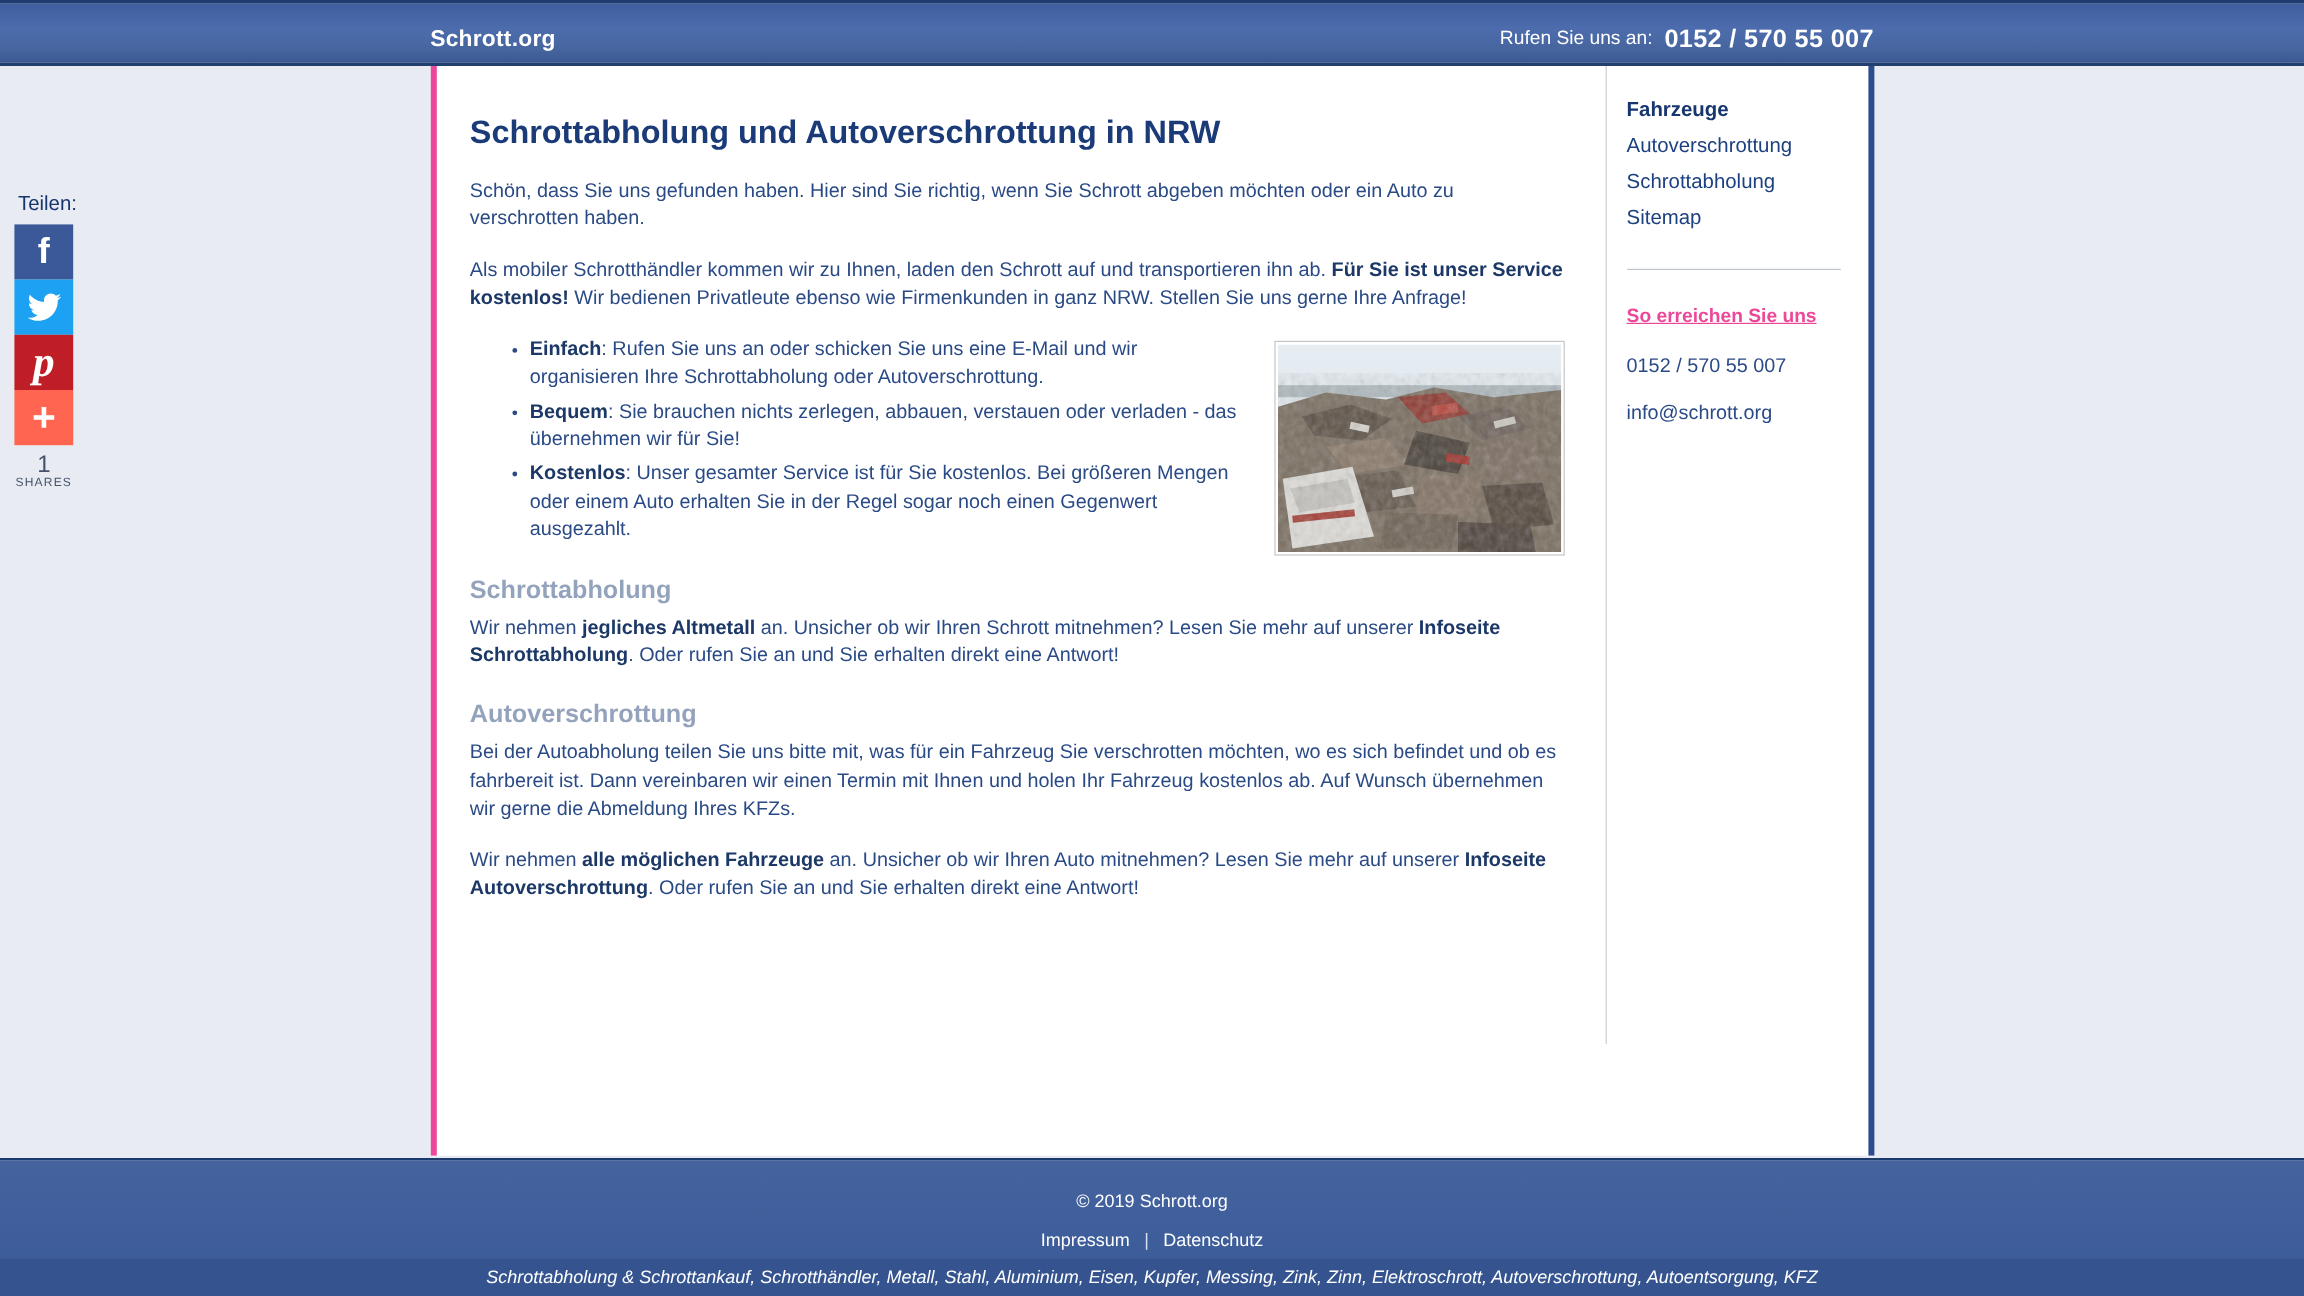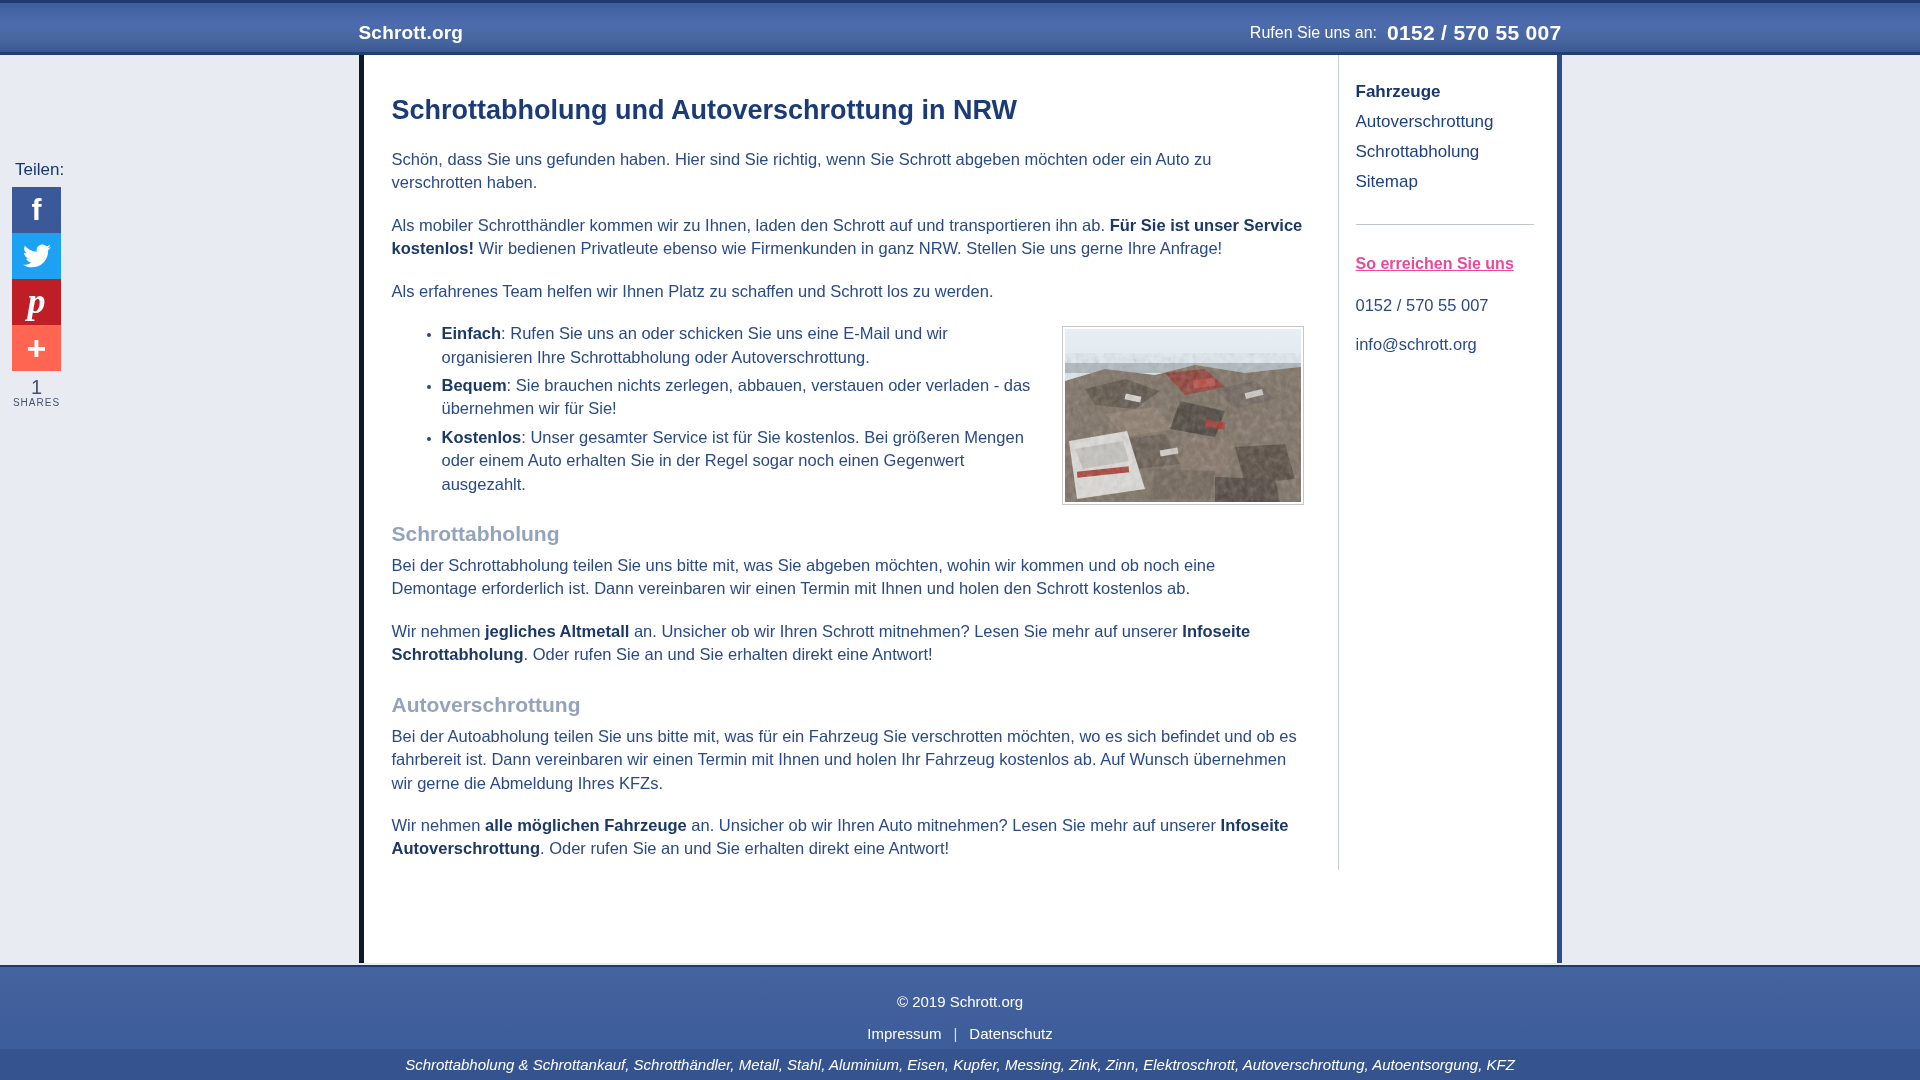--- a/index.html
+++ b/index.html
@@ -34,21 +34,21 @@
   .share-btn.plus      { background:#ff6550; }
   .fb-glyph   { font-size:30px; font-weight:bold; font-family:"Liberation Sans",sans-serif; }
   .pin-glyph  { font-size:36px; font-weight:bold; font-style:italic; font-family:"Liberation Serif",serif; line-height:1; margin-top:-2px;}
   .plus-glyph { font-size:34px; font-weight:bold; line-height:1; }
   .share-count { text-align:center; width:49px; color:#44536b; margin-top:6px; }
   .share-count .num { font-size:20px; line-height:20px; }
   .share-count .lbl { font-size:10px; letter-spacing:1px; }
   
   .page {
     width:1203px; margin:0 auto 2px auto; background:#fff;
-    border-left:5px solid #0f172a; border-right:5px solid #2d4c90;
+    border-left:5px solid #ec4899; border-right:5px solid #2d4c90;
     height:908px; display:flex;
   }
   .main {
     width:975px; height:815px;
     padding:14px 34px 0 28px;
     border-right:1px solid #c9cfd8;
   }
   .main h1 { margin:26px 0 22px; font-size:27px; color:#1a3a78; }
   .main p  { font-size:16.5px; line-height:1.42; color:#2a4a86; margin:0 0 19px; }
   .main b, .main strong { color:#1c3866; }
@@ -122,21 +122,20 @@
   </div>
 </div>
 
 <div class="page">
 
   <div class="main">
     <h1>Schrottabholung und Autoverschrottung in NRW</h1>
     <p>Schön, dass Sie uns gefunden haben. Hier sind Sie richtig, wenn Sie Schrott abgeben möchten oder ein Auto zu verschrotten haben.</p>
     <p>Als mobiler Schrotthändler kommen wir zu Ihnen, laden den Schrott auf und transportieren ihn ab. <b>Für Sie ist unser Service kostenlos!</b> Wir bedienen Privatleute ebenso wie Firmenkunden in ganz NRW. Stellen Sie uns gerne Ihre Anfrage!</p>
 
-    <p>Als erfahrenes Team helfen wir Ihnen Platz zu schaffen und Schrott los zu werden.</p>
 
     <div class="scrap-img">
       <svg width="236" height="173" viewBox="0 0 236 173" aria-hidden="true">
         <defs>
           <linearGradient id="sky" x1="0" y1="0" x2="0" y2="1">
             <stop offset="0" stop-color="#e7eef3"></stop>
               <stop offset="1" stop-color="#ccd9e2"></stop>
           </linearGradient>
           <filter id="rubble">
               <feTurbulence type="fractalNoise" baseFrequency="0.18 0.14" numOctaves="4" seed="11"></feTurbulence>
@@ -169,21 +168,20 @@
       </svg>
     </div>
 
     <ul>
       <li><b>Einfach</b><span>: Rufen Sie uns an oder schicken Sie uns eine E-Mail und wir organisieren Ihre Schrottabholung oder Autoverschrottung.</span></li>
       <li><b>Bequem</b><span>: Sie brauchen nichts zerlegen, abbauen, verstauen oder verladen - das übernehmen wir für Sie!</span></li>
       <li><b>Kostenlos</b><span>: Unser gesamter Service ist für Sie kostenlos. Bei größeren Mengen oder einem Auto erhalten Sie in der Regel sogar noch einen Gegenwert ausgezahlt.</span></li>
     </ul>
 
     <h3>Schrottabholung</h3>
-    <p>Bei der Schrottabholung teilen Sie uns bitte mit, was Sie abgeben möchten, wohin wir kommen und ob noch eine Demontage erforderlich ist. Dann vereinbaren wir einen Termin mit Ihnen und holen den Schrott kostenlos ab.</p>
     <p>Wir nehmen <b>jegliches Altmetall</b> an. Unsicher ob wir Ihren Schrott mitnehmen? Lesen Sie mehr auf unserer <b>Infoseite Schrottabholung</b>. Oder rufen Sie an und Sie erhalten direkt eine Antwort!</p>
 
     <h3>Autoverschrottung</h3>
     <p>Bei der Autoabholung teilen Sie uns bitte mit, was für ein Fahrzeug Sie verschrotten möchten, wo es sich befindet und ob es fahrbereit ist. Dann vereinbaren wir einen Termin mit Ihnen und holen Ihr Fahrzeug kostenlos ab. Auf Wunsch übernehmen wir gerne die Abmeldung Ihres KFZs.</p>
     <p>Wir nehmen <b>alle möglichen Fahrzeuge</b> an. Unsicher ob wir Ihren Auto mitnehmen? Lesen Sie mehr auf unserer <b>Infoseite Autoverschrottung</b>. Oder rufen Sie an und Sie erhalten direkt eine Antwort!</p>
   </div>
 
   <div class="sidebar">
     <nav class="sb-nav">
       <a href="#" class="current">Fahrzeuge</a>

